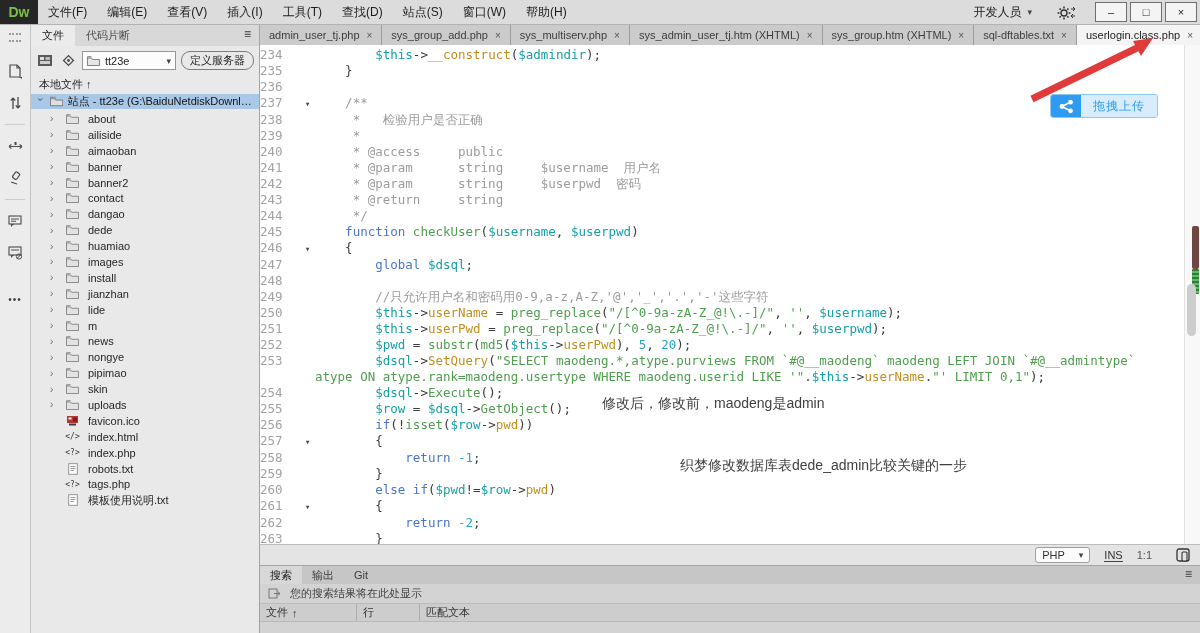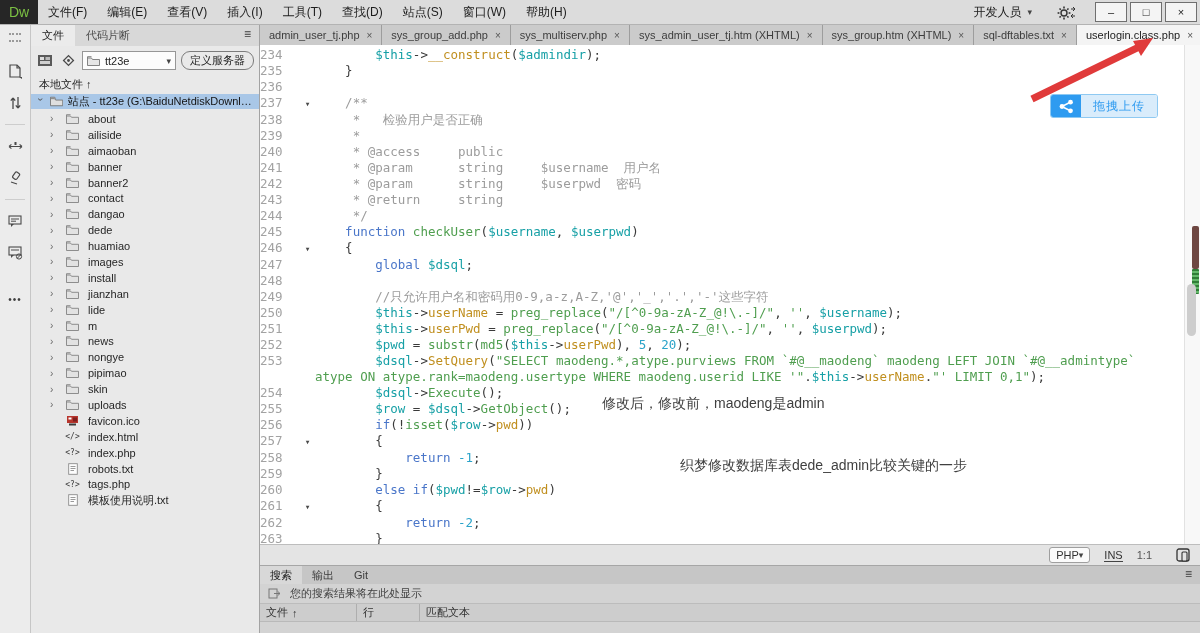--- a/index.html
+++ b/index.html
@@ -1,21 +1,21 @@
 <!DOCTYPE html>
 <html><head>
 <meta charset="utf-8">
 <style>
   html,body{margin:0;padding:0;background:#9a9a9a}
   .app{position:relative;width:1200px;height:633px;background:#d8d8d8;
        font-family:"Liberation Sans",sans-serif;overflow:hidden;-webkit-user-select:none}
 
   
   .menubar{display:flex;align-items:center;height:24px;background:#dcdcdc;border-bottom:1px solid #b3b3b3}
-  .logo{width:38px;height:24px;background:#262626;color:#7bc043;font-weight:normal;font-size:14px;
+  .logo{width:38px;height:24px;background:#262626;color:#7bc043;font-weight:bold;font-size:14px;
         display:flex;align-items:center;justify-content:center;flex:none}
   .menus{display:flex}
   .menu-item{font-size:12px;color:#1c1c1c;padding:0 10px;line-height:23px;cursor:default}
   .mb-right{margin-left:auto;display:flex;align-items:center;gap:8px;padding-right:3px}
   .workspace{display:flex;align-items:center;gap:6px;font-size:12px;color:#1c1c1c;padding:0 8px}
   .caret{font-size:9px;color:#444}
   .gear-wrap{display:flex;align-items:center;padding:0 8px}
   .winbtns{display:flex}
   .winbtn{width:30px;height:18px;border:1px solid #6f6f6f;background:#f4f4f4;margin-left:3px;
           display:flex;align-items:center;justify-content:center;font-size:11px;color:#222;line-height:1}
@@ -81,21 +81,21 @@
 
   .upload{position:absolute;left:790px;top:69px;height:22px;display:flex;align-items:stretch;z-index:6;
           border-radius:3px;overflow:hidden;border:1px solid #8ec9f2}
   .upload-ic{width:30px;background:#2e9bf0;display:flex;align-items:center;justify-content:center}
   .upload-txt{background:#d9ecfb;color:#2e9bf0;font-size:12px;display:flex;align-items:center;padding:0 12px;letter-spacing:1px}
 
   .arrow-svg{position:absolute;left:752px;top:8px;pointer-events:none;z-index:5}
 
   .statusbar{height:20px;background:#e4e4e4;border-top:1px solid #bdbdbd;display:flex;align-items:center;
              justify-content:flex-end;gap:14px;padding:0 10px;font-size:11px;color:#333;flex:none}
-  .php-select{display:flex;align-items:center;border:1px solid #9f9f9f;background:#fbfbfb;padding:1px 6px;border-radius:3px}
+  .php-select{display:flex;align-items:center;gap:14px;border:1px solid #9f9f9f;background:#fbfbfb;padding:1px 6px;border-radius:3px}
   .ins{border-bottom:1px solid #444;line-height:12px}
   .pos{color:#555}
   .dev-ic{margin-left:10px}
 
   .bottom{height:68px;background:#d3d3d3;border-top:1px solid #a6a6a6;display:flex;flex-direction:column;font-size:11px;flex:none}
   .bp-header{height:18px;background:#c6c6c6;display:flex;align-items:stretch;flex:none}
   .bp-tab{padding:0 10px;line-height:18px;color:#3c3c3c}
   .bp-tab.active{background:#d8d8d8;color:#161616}
   .bp-burger{margin-left:auto;padding:0 8px;line-height:16px;color:#3a3a3a;font-size:12px}
   .bp-msg{display:flex;align-items:center;gap:9px;padding:2px 8px;color:#3f3f3f;flex:none}

